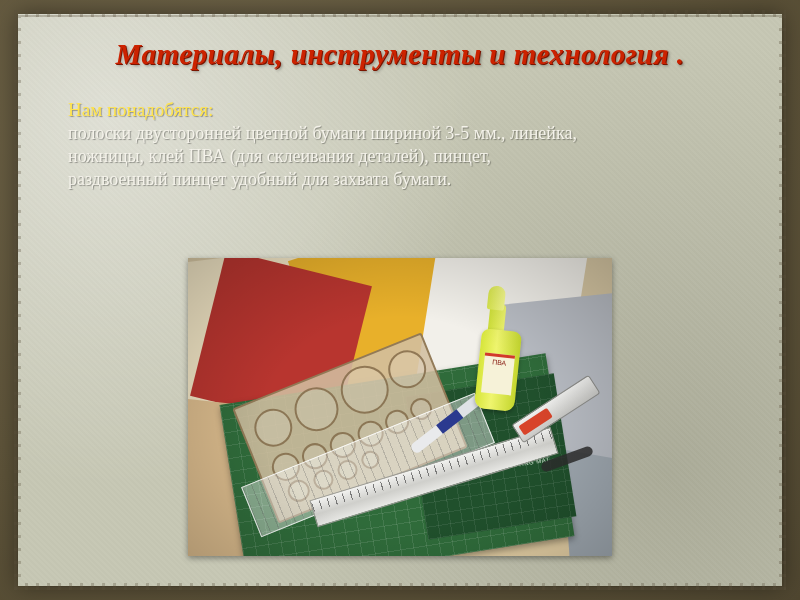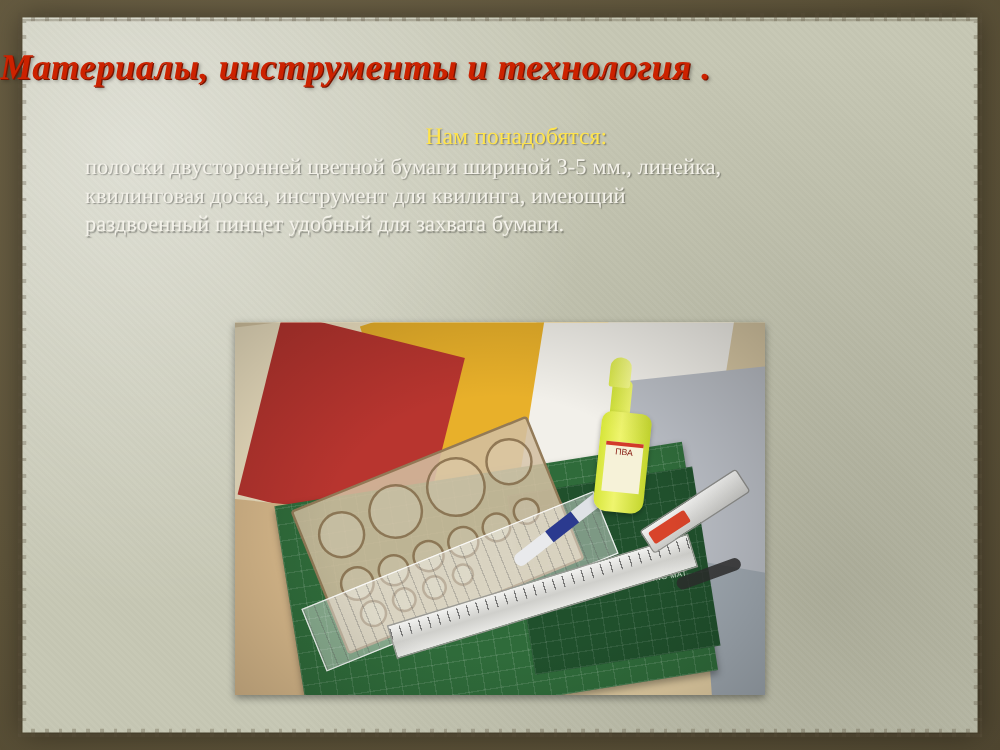--- a/index.html
+++ b/index.html
@@ -62,21 +62,21 @@
     background-image:
       repeating-linear-gradient(45deg, rgba(255,255,255,0.05) 0 2px, rgba(0,0,0,0.03) 2px 4px);
   }
 
   
   .title {
     position: absolute;
     left: 0;
     right: 0;
     top: 38px;
-    text-align: left;
+    text-align: center;
     font-family: "Liberation Serif", serif;
     font-style: italic;
     font-weight: bold;
     font-size: 29px;
     letter-spacing: 0.5px;
     color: #cc2200;
     text-shadow:
       1px 1px 0 #7a1500,
       2px 2px 3px rgba(0,0,0,0.35);
   }
@@ -87,21 +87,20 @@
     left: 68px;
     top: 98px;
     width: 690px;
   }
   .lead {
     font-size: 19px;
     color: #ffe44d;
     line-height: 1.22;
     text-shadow: 1px 1px 1px rgba(0,0,0,0.35);
     margin-bottom: 1px;
-    text-align: center;
   }
   .para {
     font-size: 18px;
     color: #f4f2ea;
     line-height: 1.26;
     text-shadow: 1px 1px 1px rgba(0,0,0,0.35);
   }
   .para div { white-space: nowrap; }
 
   
@@ -361,21 +360,21 @@
   <div class="paper">
     <div class="grain"></div>
   </div>
 
   <div class="title">Материалы, инструменты и технология .</div>
 
   <div class="body-block">
     <div class="lead">Нам понадобятся:</div>
     <div class="para">
       <div>полоски двусторонней цветной бумаги шириной 3-5 мм., линейка,</div>
-      <div>квилинговая доска, инструмент для квилинга, имеющий</div>
+      <div>ножницы, клей ПВА (для склеивания деталей), пинцет,</div>
       <div>раздвоенный пинцет удобный для захвата бумаги.</div>
     </div>
   </div>
 
   <div class="photo-wrap">
     <div class="photo">
       <div class="sheet sheet-cream"></div>
       <div class="sheet sheet-yellow"></div>
       <div class="sheet sheet-red"></div>
       <div class="sheet sheet-white"></div>

